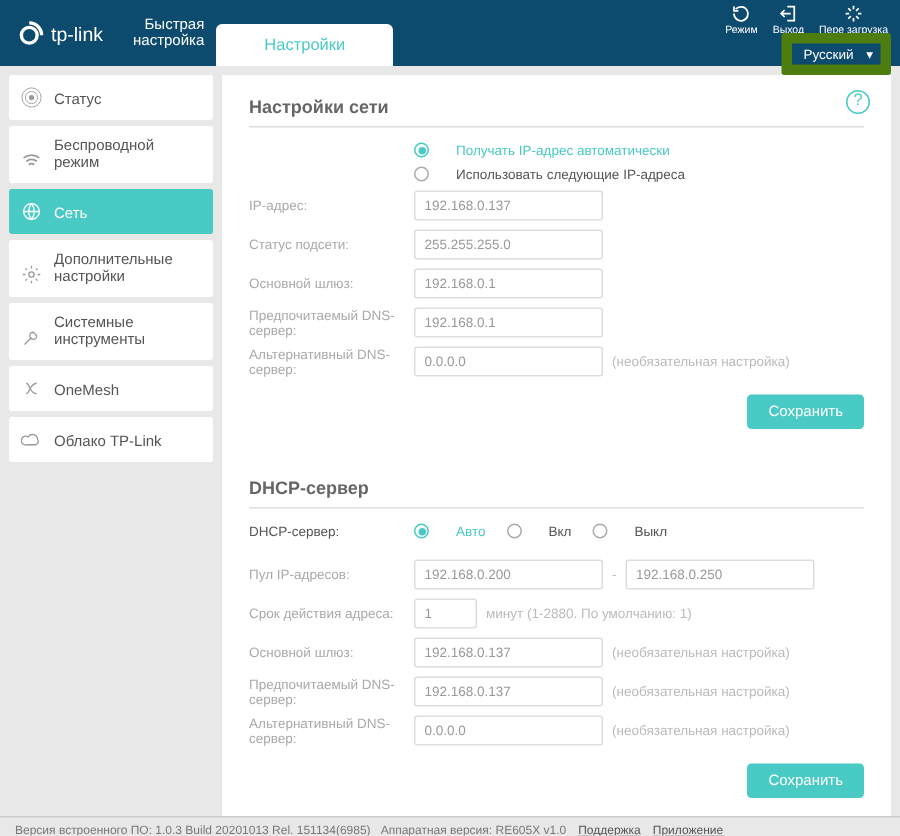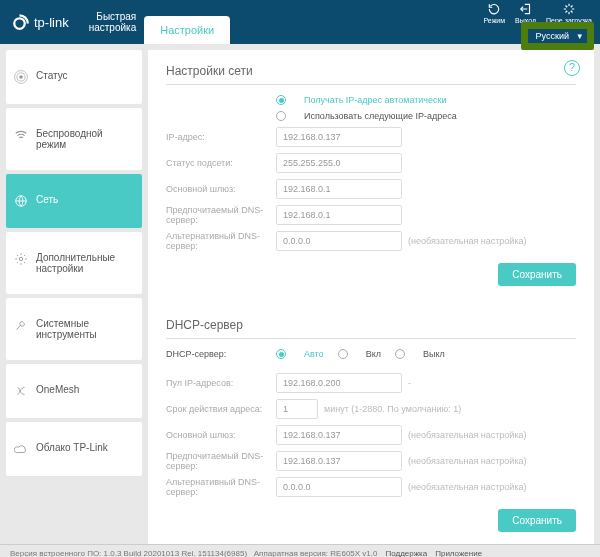--- a/index.html
+++ b/index.html
@@ -2,34 +2,34 @@
 <html><head>
 <meta charset="utf-8">
 <style>
 *{box-sizing:border-box;margin:0;padding:0;font-family:Arial,Helvetica,sans-serif}
 body{background:#e8e8e8;width:600px;height:557px;overflow:hidden;font-size:10px;color:#555}
 .hdr{background:#0c4a6e;height:44px;display:flex;align-items:center;color:#fff;position:relative}
 .logo{display:flex;align-items:center;gap:4px;padding:0 12px;font-size:13px;font-weight:400}
 .logo svg{width:18px;height:18px}
 .qs{font-size:10px;line-height:11px;text-align:right;margin-left:8px;cursor:pointer}
 .tabs{display:flex;align-items:flex-end;height:100%;margin-left:8px}
-.tab{background:#fff;color:#4acac5;padding:8px 16px;font-size:11px;border-radius:4px 4px 0 0}
+.tab{background:#fff;color:#4acac5;padding:8px 32px;font-size:11px;border-radius:4px 4px 0 0}
 .tools{position:absolute;right:8px;top:2px;display:flex;gap:10px;align-items:center}
 .tool{text-align:center;font-size:7px;color:#fff;cursor:pointer}
 .tool svg{width:14px;height:14px;display:block;margin:0 auto 1px}
 .lang{border:7px solid #4d7c0f;border-radius:2px;padding:2px 18px 2px 8px;font-size:9px;color:#fff;position:absolute;right:6px;top:22px;cursor:pointer}
 .lang:after{content:"▾";position:absolute;right:5px;top:2px}
 .body{display:flex;height:500px}
 .side{width:148px;padding:6px;display:flex;flex-direction:column;gap:4px}
-.sitem{background:#fff;border-radius:2px;padding:20px 8px;display:flex;align-items:flex-start;gap:8px;font-size:10px;color:#555;cursor:pointer;line-height:11px}
+.sitem{background:#fff;border-radius:2px;padding:8px 8px;display:flex;align-items:flex-end;gap:8px;font-size:10px;color:#555;cursor:pointer;line-height:11px}
 .sitem.active{background:#4acac5;color:#fff}
 .sitem svg{width:14px;height:14px;flex-shrink:0}
 .main{flex:1;background:#fff;margin:6px 6px 0 0;overflow-y:auto;padding:14px 18px;position:relative}
 .main::-webkit-scrollbar{width:6px}.main::-webkit-scrollbar-thumb{background:#ccc}
-h2{font-size:12px;font-weight:400;color:#666;border-bottom:1px solid #ddd;padding-bottom:6px;margin-bottom:10px}
+h2{font-size:12px;font-weight:700;color:#666;border-bottom:1px solid #ddd;padding-bottom:6px;margin-bottom:10px}
 .help{position:absolute;right:14px;top:10px;width:16px;height:16px;border:1.5px solid #4acac5;border-radius:50%;color:#4acac5;font-size:11px;text-align:center;line-height:13px;cursor:pointer}
 .row{display:flex;align-items:center;margin-bottom:6px;font-size:9px;color:#aaa}
 .lbl{width:110px;flex-shrink:0}
 .inp{border:1px solid #ddd;border-radius:2px;padding:4px 6px;font-size:9px;color:#999;width:126px}
 .inp.sm{width:42px}
 .note{font-size:9px;color:#bbb;margin-left:6px}
 .radio{display:flex;align-items:center;gap:18px;margin-right:14px;cursor:pointer}
 .radio .c{width:10px;height:10px;border:1px solid #aaa;border-radius:50%;display:inline-flex;align-items:center;justify-content:center}
 .radio.sel .c{border-color:#4acac5}
 .radio.sel .c:after{content:"";width:5px;height:5px;background:#4acac5;border-radius:50%}
@@ -175,20 +175,21 @@
     <div class="radio">
             <span class="c"></span>
             <span>Выкл</span>
           </div>
    </div>
    <div style="height:8px"></div>
    <div class="row">
           <div class="lbl">Пул IP-адресов:</div>
           <input class="inp" value="192.168.0.200" style="">
           <span class="note">-</span>
+          <input class="inp" style="margin-left: 6px;" value="192.168.0.250">
         </div>
    <div class="row">
           <div class="lbl">Срок действия адреса:</div>
           <input class="inp sm" value="1" style="">
           <span class="note">минут (1-2880. По умолчанию: 1)</span>
         </div>
    <div class="row">
           <div class="lbl">Основной шлюз:</div>
           <input class="inp" value="192.168.0.137" style="">
           <span class="note">(необязательная настройка)</span>

